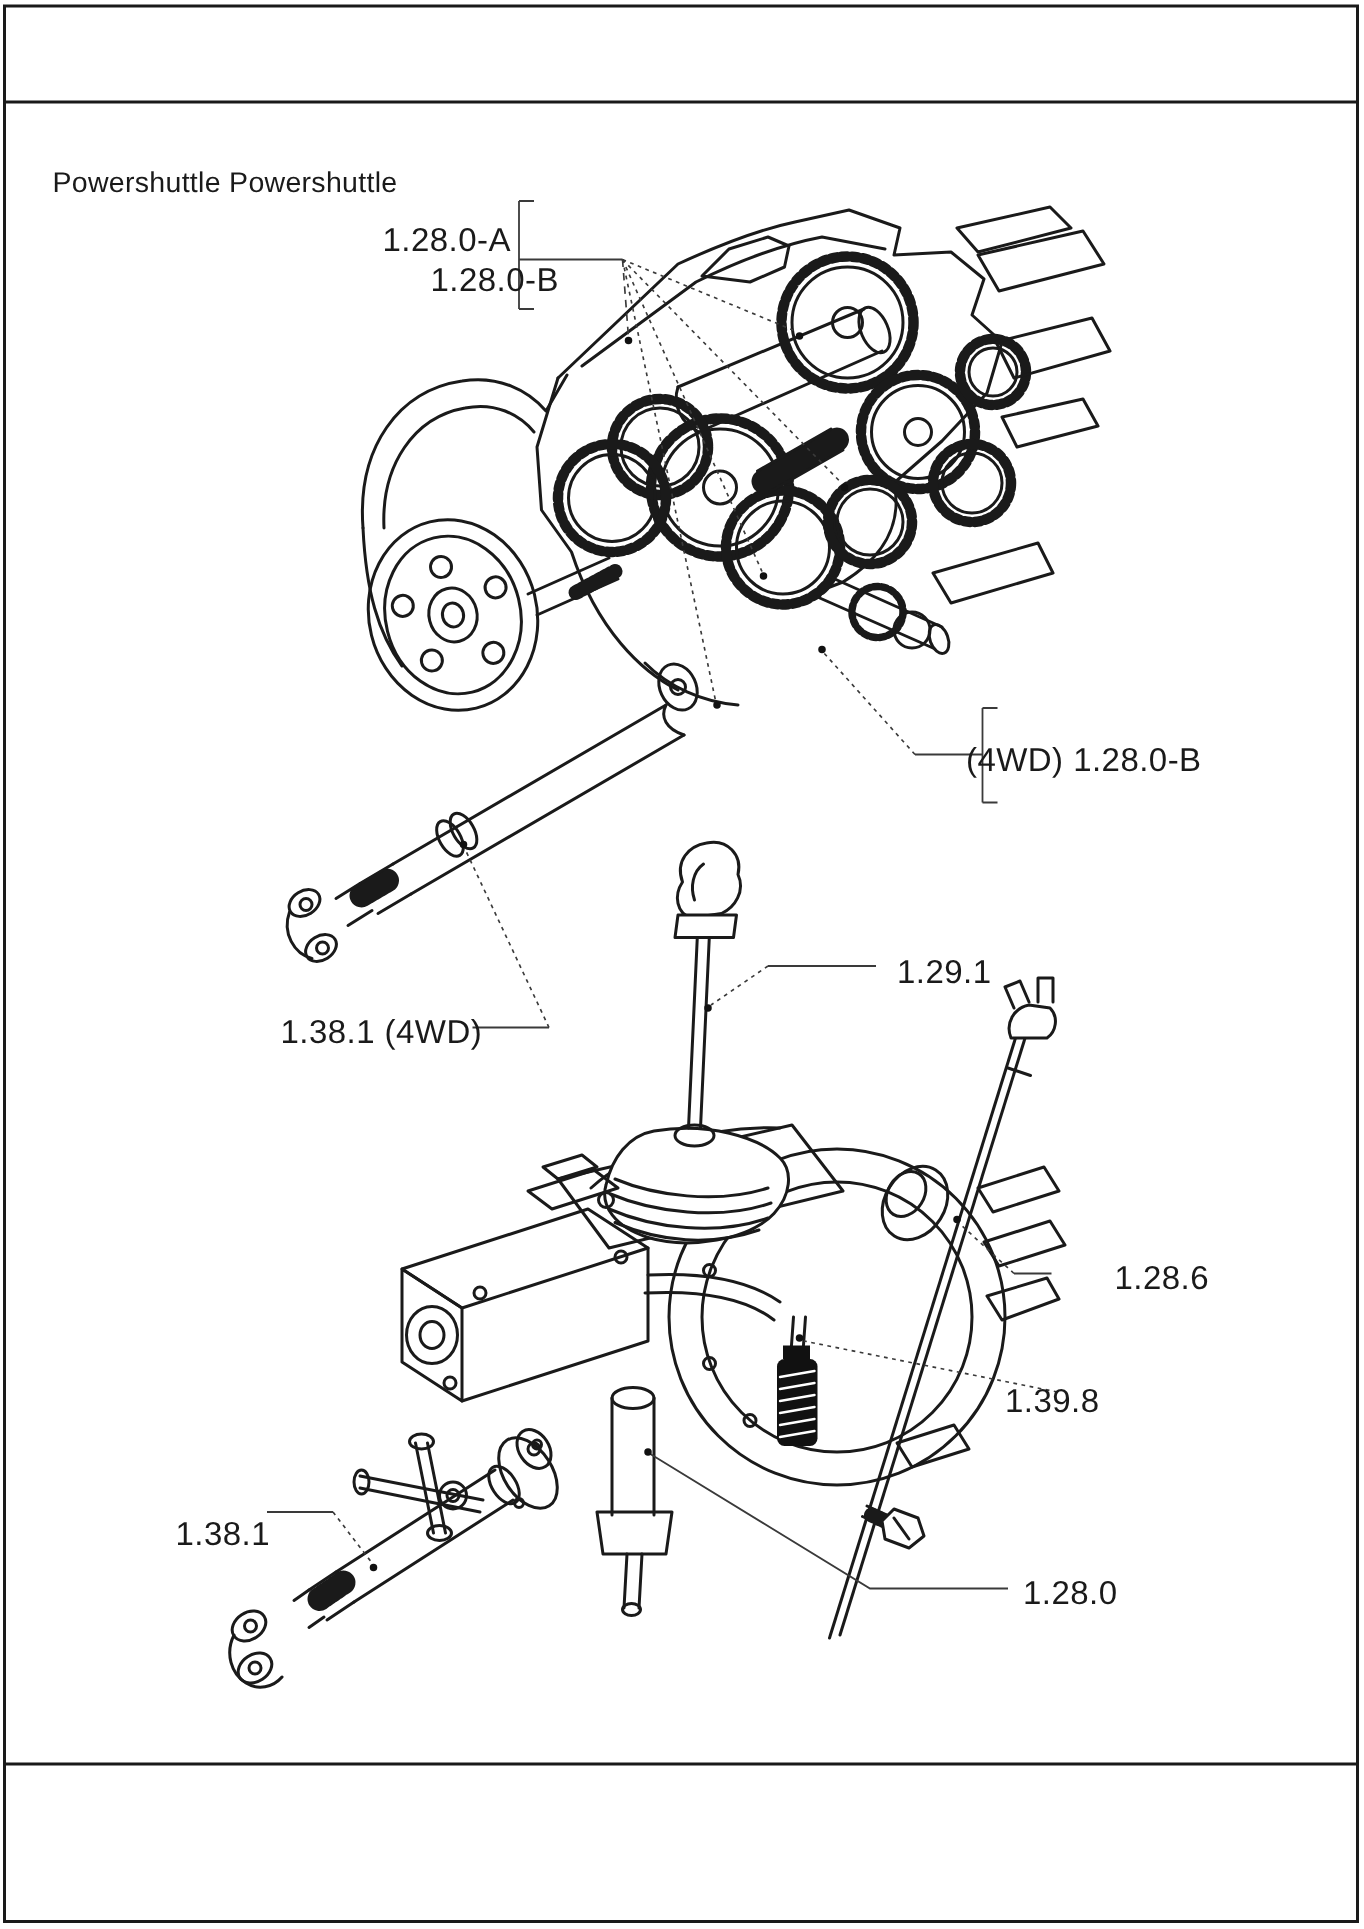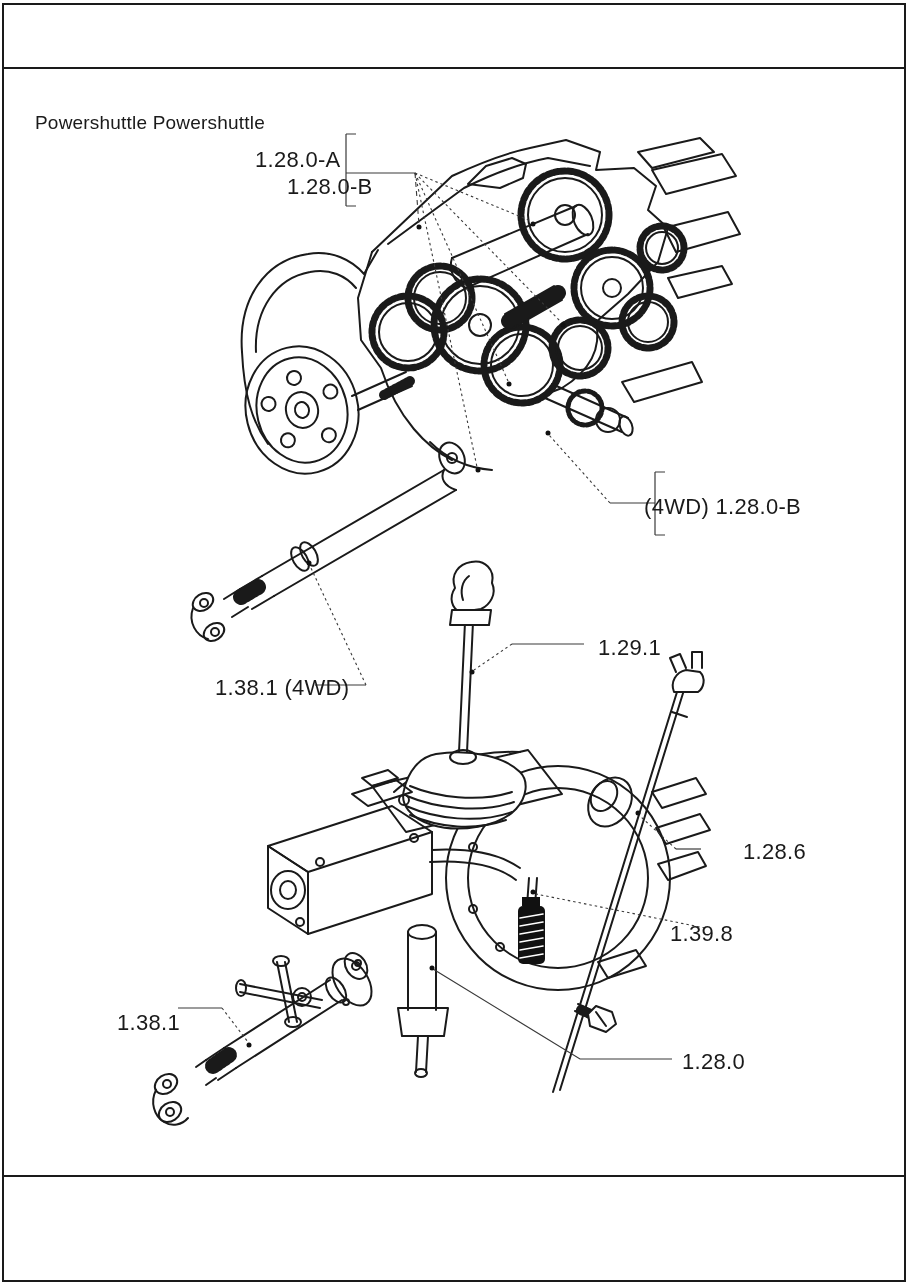--- a/index.html
+++ b/index.html
@@ -334,18 +334,18 @@
       <circle class="pdot" cx="533" cy="892" r="2.5"></circle>
       <circle class="pdot" cx="432" cy="968" r="2.5"></circle>
       <circle class="pdot" cx="249" cy="1045" r="2.5"></circle>
     </g>
   </svg>
 
   <div class="callout" style="left:255px; top:147px;">1.28.0-A</div>
   <div class="callout" style="left:255px; top:174px;margin-left:32px;">1.28.0-B</div>
   <div class="callout" style="left:644px; top:494px;">(4WD) 1.28.0-B</div>
   <div class="callout" style="left:598px; top:635px;">1.29.1</div>
-  <div class="callout" style="left:187px; top:675px;margin-left:28px;">1.38.1 (4WD)</div>
+  <div class="callout" style="left:187px; top:675px;">1.38.1 (4WD)</div>
   <div class="callout" style="left:711px; top:839px;margin-left:32px;">1.28.6</div>
   <div class="callout" style="left:670px; top:921px;">1.39.8</div>
   <div class="callout" style="left:117px; top:998px;margin-top:12px;">1.38.1</div>
   <div class="callout" style="left:682px; top:1049px;">1.28.0</div>
 </div>
 
 </body></html>

